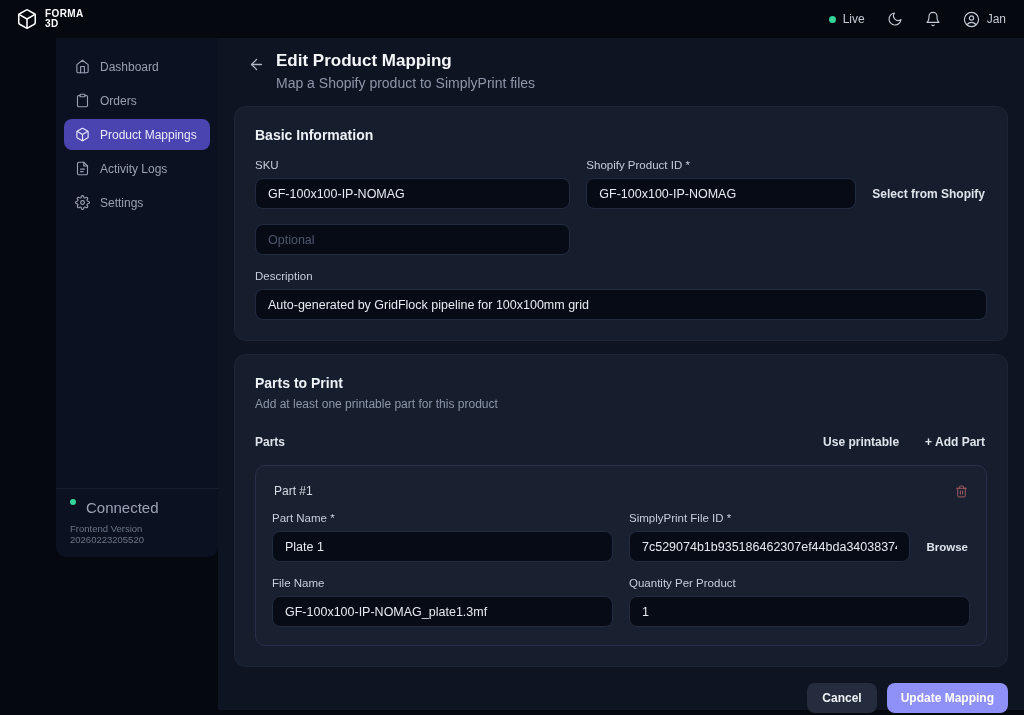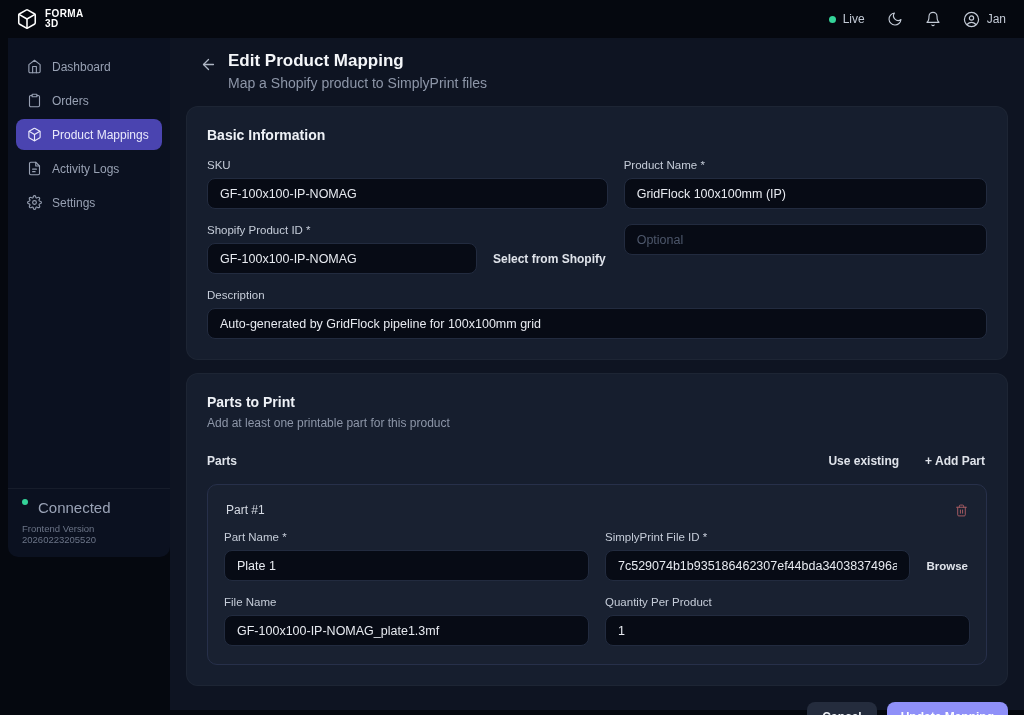--- a/index.html
+++ b/index.html
@@ -14,21 +14,21 @@
   .brand-text { display:flex; flex-direction:column; font-weight:700; font-size:10px;
                 line-height:10px; letter-spacing:.4px; color:#ffffff; }
   .topbar-right { display:flex; align-items:center; gap:22px; }
   .live { display:flex; align-items:center; gap:7px; font-size:12px; color:#c3cad6; }
   .dot { width:7px; height:7px; border-radius:50%; background:#34d399; display:inline-block; }
   .iconbtn { background:none; border:none; color:#c3cad6; display:flex; align-items:center; cursor:pointer; }
   .userbtn { background:none; border:none; color:#c3cad6; display:flex; align-items:center;
              gap:7px; font-size:12px; font-family:inherit; cursor:pointer; }
 
   
-  .shell { display:flex; height:672px; }
+  .shell { display:flex; height:672px;margin-left:48px; }
   .sidebar { width:162px; margin-left:8px; height:519px; background:#0b1120;
              border-radius:0 0 10px 10px; display:flex; flex-direction:column; padding-top:10px; }
   .nav-item { display:flex; align-items:center; gap:10px; height:31px; margin:3px 8px;
               padding:0 11px; border-radius:8px; font-size:12px; color:#98a1b3; cursor:pointer; }
   .nav-item svg { flex:0 0 auto; }
   .nav-item.active { background:#4a44b0; color:#e9e9fb; }
   .sidebar-status { margin-top:auto; padding:10px 14px 12px 14px; border-top:1px solid rgba(255,255,255,0.05); }
   .connected { display:flex; align-items:flex-start; gap:10px; font-size:15px; color:#9aa3b6; }
   .connected .dot { width:6px; height:6px; }
   .version { margin-top:7px; font-size:9.5px; color:#68English7180; color:#6b7487; }
@@ -201,24 +201,20 @@
     </div>
 
     <section class="card">
       <div class="card-title">Basic Information</div>
       <div class="grid2">
         <div>
           <label class="f-label">SKU</label>
           <input class="f-input" value="GF-100x100-IP-NOMAG" style="">
         </div>
         <div>
-          <label class="f-label">Product Name *</label>
-          <input class="f-input" value="GridFlock 100x100mm (IP)" style="">
-        </div>
-        <div>
           <label class="f-label">Shopify Product ID *</label>
           <div class="inline-row">
             <input class="f-input fixed270" value="GF-100x100-IP-NOMAG" style="">
             <button class="ghost-btn">Select from Shopify</button>
           </div>
         </div>
         <div>
           <input class="f-input" placeholder="Optional" style="">
         </div>
         <div class="span2">
@@ -227,21 +223,21 @@
         </div>
       </div>
     </section>
 
     <section class="card">
       <div class="card-title">Parts to Print</div>
       <div class="card-sub">Add at least one printable part for this product</div>
       <div class="parts-row">
         <span class="parts-label">Parts</span>
         <div class="parts-actions">
-          <button class="ghost-btn">Use existing</button>
+          <button class="ghost-btn">Use printable</button>
           <button class="ghost-btn">+ Add Part</button>
         </div>
       </div>
 
       <div class="part-card">
         <div class="part-head">
           <span class="part-title">Part #1</span>
           <button class="trash-btn">
             <span style="display:flex">
               <svg width="13" height="13" viewBox="0 0 24 24" fill="none" stroke="currentColor" stroke-width="1.8" stroke-linecap="round" stroke-linejoin="round">

